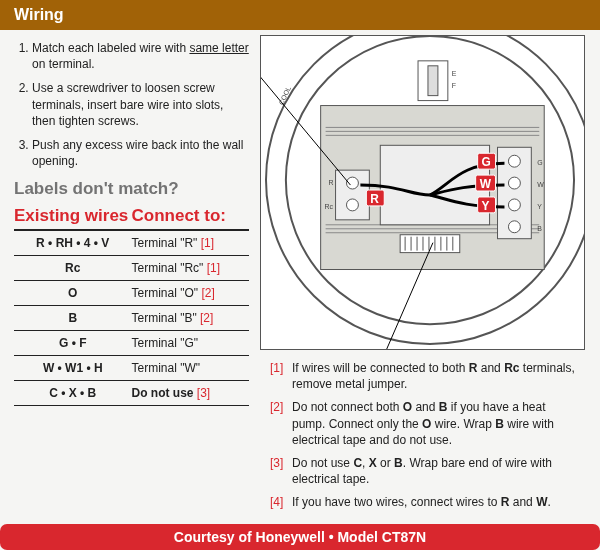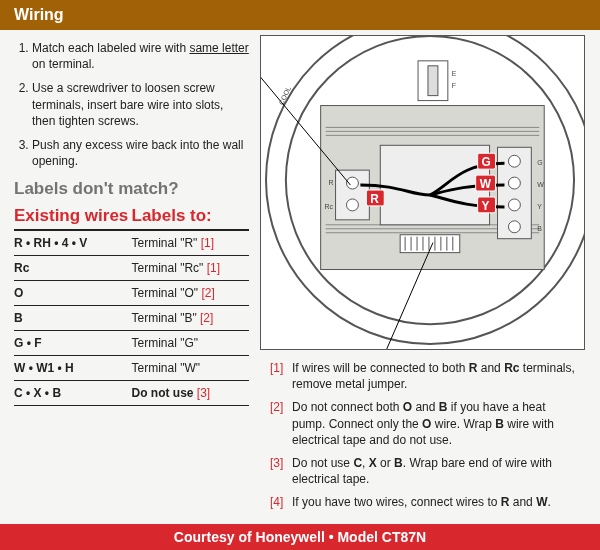--- a/index.html
+++ b/index.html
@@ -49,21 +49,21 @@
     text-align: left;
     color: #d9272e;
     font-size: 17px;
     border-bottom: 2px solid #222;
     padding: 3px 0;
   }
   .wire-table td {
     border-bottom: 1px solid #222;
     padding: 5px 0;
   }
-  .wire-table td:first-child { width: 50%; font-weight: bold; }
+  .wire-table td:first-child { width: 50%; font-weight: bold; text-align: center; }
   .refnum { color: #d9272e; }
   .diagram-area {
     position: absolute;
     left: 260px;
     top: 5px;
     width: 325px;
     height: 315px;
     background: #fff;
     border: 1px solid #555;
     overflow: hidden;
@@ -82,20 +82,21 @@
   .footer-bar {
     position: absolute;
     left: 0; bottom: 0;
     width: 600px;
     background: #d9272e;
     color: #fff;
     text-align: center;
     padding: 5px 0;
     font-size: 14px;
     font-weight: bold;
+    border-radius: 7px;
   }
   .wire-label {
     fill: #d9272e;
     stroke: #fff;
     stroke-width: 1;
   }
   .wire-label-text {
     fill: #fff;
     font-weight: bold;
     font-size: 12px;
@@ -122,21 +123,21 @@
       <li>Use a screwdriver to loosen screw terminals, insert bare wire into slots, then tighten screws.</li>
       <li>Push any excess wire back into the wall opening.</li>
     </ol>
 
     <div class="mismatch-heading">Labels don't match?</div>
 
     <table class="wire-table">
       <thead>
         <tr>
           <th>Existing wires</th>
-          <th>Labels to:</th>
+          <th>Connect to:</th>
         </tr>
       </thead>
       <tbody id="wire-rows">
           <tr>
             <td>R • RH • 4 • V</td>
             <td><span>Terminal "R"</span><span class="refnum">  [1]</span></td>
           </tr>
           <tr>
             <td>Rc</td>
             <td><span>Terminal "Rc"</span><span class="refnum">  [1]</span></td>

